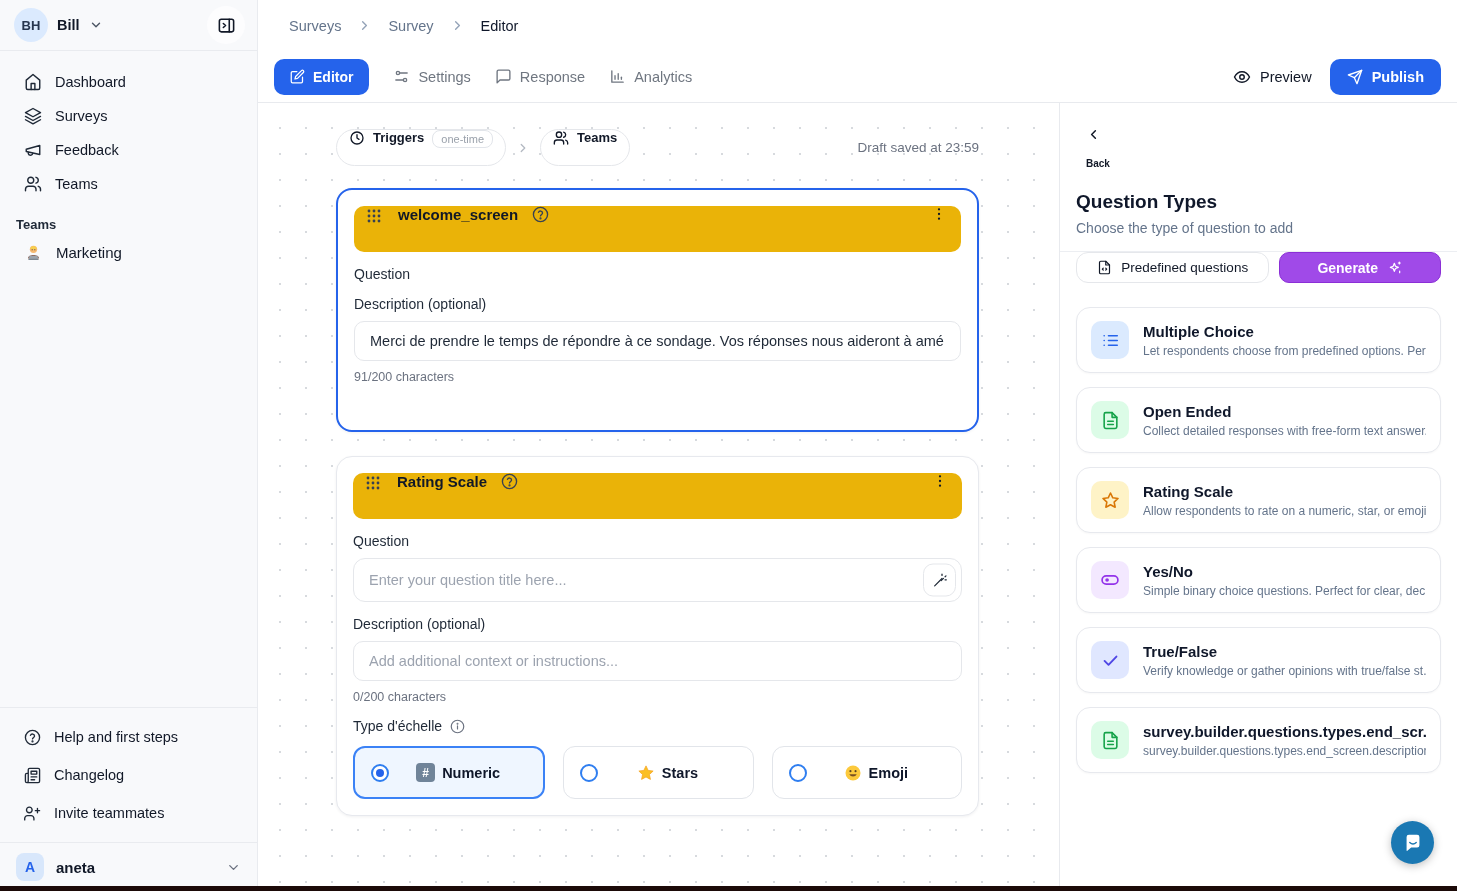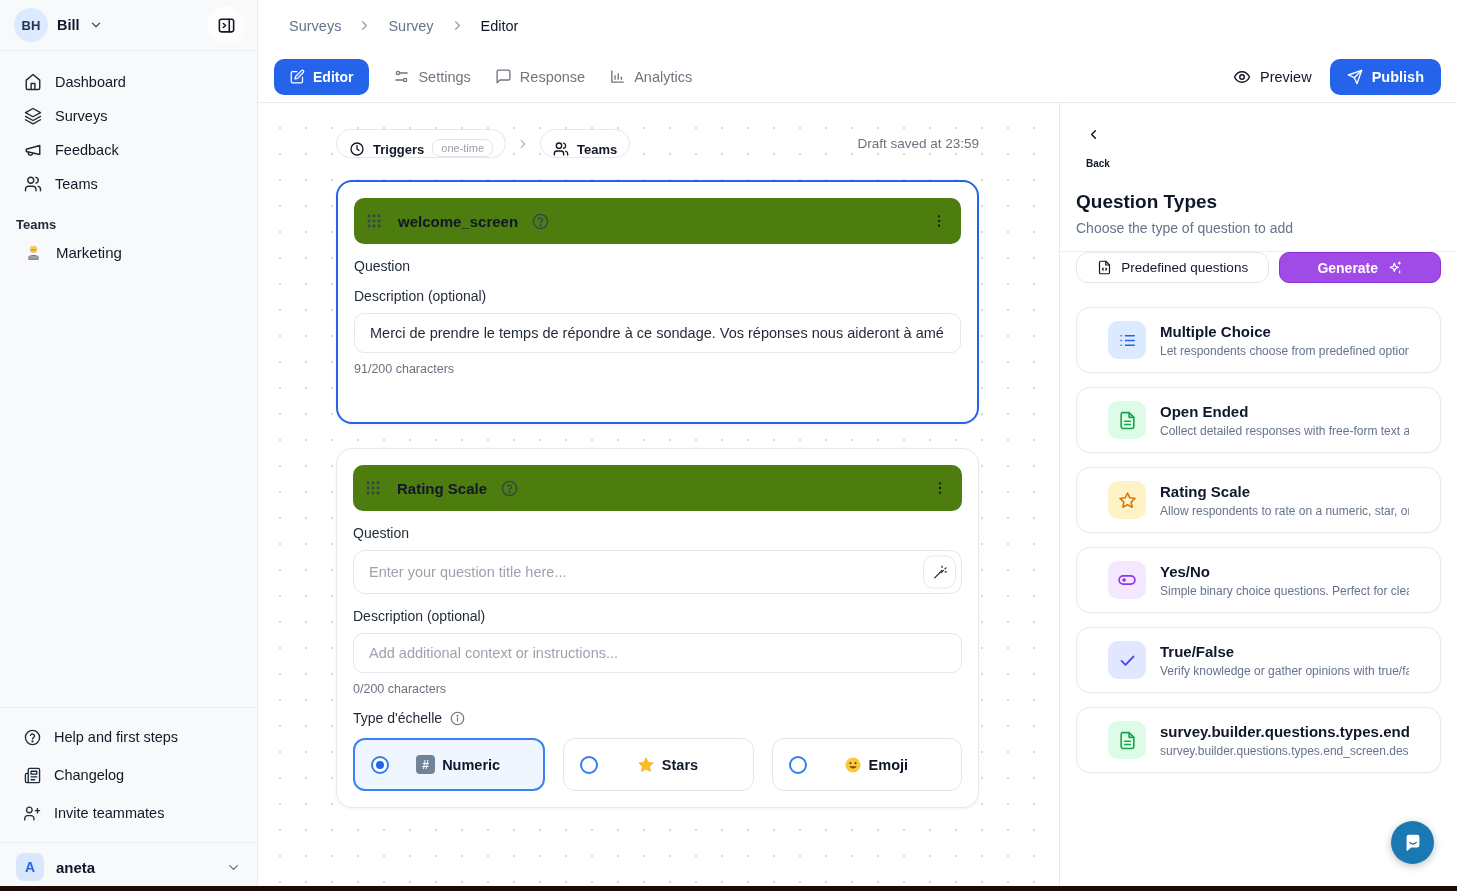--- a/index.html
+++ b/index.html
@@ -37,30 +37,30 @@
   .tab { display:flex; align-items:center; gap:8px; color:#6f7680; font-size:14.5px; font-weight:500; margin-left:24px; cursor:pointer; background:none; border:none; font-family:inherit; }
   .toolbar .right { margin-left:auto; display:flex; align-items:center; gap:18px; }
   .preview-btn { display:flex; align-items:center; gap:9px; font-size:14.5px; font-weight:500; color:#111827; cursor:pointer; background:none; border:none; font-family:inherit; }
   .publish-btn { height:36px; border-radius:10px; background:#2563eb; color:#fff; font-size:14.5px; font-weight:700; display:flex; align-items:center; gap:9px; padding:0 17px; border:none; cursor:pointer; font-family:inherit; }
 
   
   .canvas { position:absolute; left:258px; top:103px; width:801px; bottom:0; background:#fff;
     background-image:radial-gradient(#d7dade 1.3px, transparent 1.4px); background-size:26px 26px; background-position:9px 12px; overflow:hidden; }
   .canvas-col { width:643px; margin-left:78px; padding-top:26px; }
   .chips-row { display:flex; align-items:center; }
-  .chip { background:#fff; border:1px solid #e5e7eb; border-radius:999px; height:29px; display:flex; align-items:flex-end; gap:8px; padding:0 12px; cursor:pointer; }
+  .chip { background:#fff; border:1px solid #e5e7eb; border-radius:999px; height:37px; display:flex; align-items:flex-start; gap:8px; padding:0 12px; cursor:pointer; }
   .chip .lbl { font-size:13px; font-weight:700; color:#111827; }
   .badge { border:1px solid #e2e5ea; border-radius:8px; font-size:11px; color:#9aa1ab; padding:2px 8px; }
   .chip-sep { color:#b3b9c2; margin:0 10px; }
   .draft-status { margin-left:auto; font-size:13.5px; color:#6b7280; }
 
   .qcard { background:#fff; border-radius:16px; margin-top:22px; padding:16px; box-shadow:0 1px 3px rgba(16,24,40,.06); }
   .qcard.selected { border:2px solid #2563eb; }
   .qcard.plain { border:1px solid #e7e9ee; }
-  .qcard-head { background:#4d7c0f; border-radius:10px; height:46px; display:flex; align-items:center; gap:14px; padding:0 14px 0 10px; }
+  .qcard-head { background:#eab308; border-radius:10px; height:46px; display:flex; gap:14px; padding:0 14px 0 10px; }
   .grip { color:#374151; cursor:grab; }
   .qcard-title { font-size:15px; font-weight:700; color:#111827; }
   .help-ic { color:#374151; cursor:pointer; }
   .kebab { margin-left:auto; color:#111827; cursor:pointer; }
   .field-label { font-size:14px; font-weight:500; color:#1f2937; margin-top:14px; display:flex; align-items:center; gap:8px; }
   .input-wrap { position:relative; margin-top:9px; }
   .txt-input { width:100%; height:44px; border:1px solid #e5e7eb; border-radius:12px; padding:0 54px 0 15px; font-size:14.5px; color:#1f2937; font-family:inherit; background:#fff; outline:none; }
   .txt-input.focused { border:2px solid #2563eb; }
   .txt-input.small { height:40px; border-radius:10px; padding-right:15px; }
   .txt-input::placeholder { color:#9ca3af; }
@@ -80,21 +80,21 @@
   
   .panel { position:absolute; left:1059px; top:103px; right:0; bottom:0; background:#fff; border-left:1px solid #e8eaee; padding:16px 16px 0; overflow:hidden; }
   .back-row { display:flex; align-items:flex-start; gap:16px; padding:8px 0 0 10px; font-size:10px; font-weight:700; color:#111827; cursor:pointer;flex-direction:column; }
   .panel-title { font-size:19px; font-weight:700; color:#0f172a; margin-top:22px; }
   .panel-sub { font-size:14px; color:#64748b; margin-top:7px; }
   .panel-div { border-top:1px solid #eceef2; margin:15px -16px 0; }
   .panel-btns { display:flex; gap:10px; }
   .predef-btn { flex:1.2; height:31px; border:1px solid #e5e7eb; border-radius:12px; background:#fff; display:flex; align-items:center; justify-content:center; gap:9px; font-size:13.5px; font-weight:500; color:#111827; cursor:pointer; font-family:inherit; }
   .generate-btn { flex:1; height:31px; border:1px solid #8b2fd6; border-radius:10px; background:#a04ae8; color:#fff; display:flex; align-items:center; justify-content:center; gap:9px; font-size:14px; font-weight:700; cursor:pointer; font-family:inherit; }
   .type-list { margin-top:24px; display:flex; flex-direction:column; gap:14px; }
-  .type-card { border:1px solid #e7e9ee; border-radius:14px; background:#fff; display:flex; align-items:center; gap:14px; padding:13px 31px; cursor:pointer; box-shadow:0 1px 2px rgba(16,24,40,.03); }
+  .type-card { border:1px solid #e7e9ee; border-radius:14px; background:#fff; display:flex; align-items:center; gap:14px; padding:13px 14px; cursor:pointer; box-shadow:0 1px 2px rgba(16,24,40,.03); }
   .type-ic { width:38px; height:38px; border-radius:10px; flex:none; display:flex; align-items:center; justify-content:center; }
   .ti-blue   { background:#dbeafe; color:#2563eb; }
   .ti-green  { background:#dcfce7; color:#16a34a; }
   .ti-amber  { background:#fef3c7; color:#d97706; }
   .ti-purple { background:#f3e8ff; color:#9333ea; }
   .ti-indigo { background:#e0e7ff; color:#4f46e5; }
   .type-txt { min-width:0; }
   .type-name { font-size:15px; font-weight:700; color:#0f172a; white-space:nowrap; overflow:hidden; }
   .type-desc { font-size:12px; color:#64748b; margin-top:4px; white-space:nowrap; overflow:hidden; }
 

